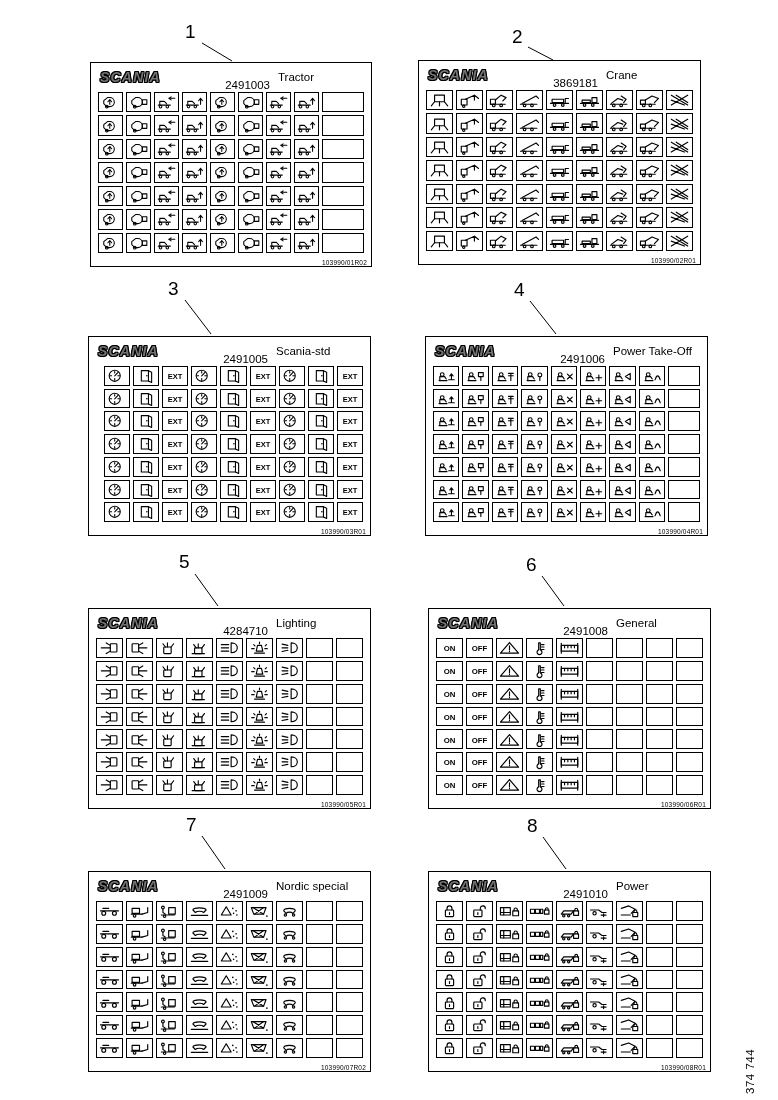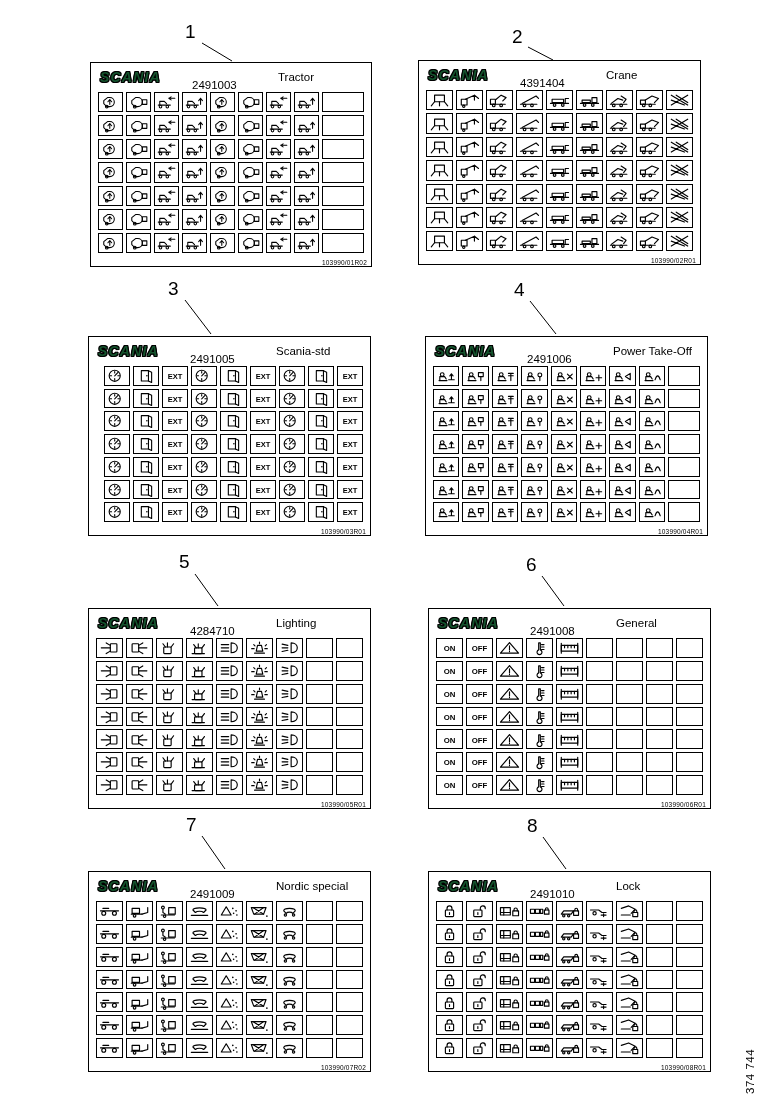--- a/index.html
+++ b/index.html
@@ -8,26 +8,26 @@
     font-family:"Liberation Sans",sans-serif;overflow:hidden;
   }
   .panel{
     position:absolute;border:1.6px solid #000;box-sizing:border-box;background:#fff;
   }
   .panel-header{
     position:absolute;top:3px;left:9px;right:6px;height:22px;
     display:flex;align-items:center;
   }
   .brand{
-    width:92px;font-size:14px;font-weight:800;letter-spacing:1.2px;color:#14532d;
+    width:92px;font-size:14px;font-weight:800;letter-spacing:1.2px;color:#737373;
     text-shadow:-1px -1px 0 #000,1px -1px 0 #000,-1px 1px 0 #000,1px 1px 0 #000,
                 -1px 0 0 #000,1px 0 0 #000,0 -1px 0 #000,0 1px 0 #000;
     font-style:italic;
   }
-  .part-number{width:78px;text-align:left;font-size:11.5px;margin-top:16px;}
+  .part-number{width:78px;text-align:right;font-size:11.5px;margin-top:16px;}
   .panel-name{margin-left:8px;font-size:11.5px;}
   .grid{
     position:absolute;left:7px;right:7px;top:29px;bottom:13px;
     display:grid;grid-auto-rows:1fr;gap:3px;
   }
   .cell{
     border:1.3px solid #000;box-sizing:border-box;
     display:flex;align-items:center;justify-content:center;overflow:hidden;background:#fff;
   }
   .cell svg{width:92%;height:88%;}
@@ -485,21 +485,21 @@
           </svg>
         </div>
         <div class="cell blank"></div>
       </div>
       <div class="sheet-code">103990/01R02</div>
     </div>
     <div class="callout-num" style="left: 185px; top: 22px;">1</div>
     <div class="panel" style="left: 418px; top: 60px; width: 283px; height: 205px;">
       <div class="panel-header">
         <span class="brand">SCANIA</span>
-        <span class="part-number">4391404</span>
+        <span class="part-number">3869181</span>
         <span class="panel-name">Crane</span>
       </div>
       <div class="grid" style="grid-template-columns: repeat(9, 1fr);">
         <div class="cell">
           <svg viewBox="0 0 28 18" xmlns="http://www.w3.org/2000/svg">
             <rect class="s" x="8" y="3" width="12" height="8"></rect>
             <path class="s" d="M8 11l-4 5m16-5l4 5m-10-5v5"></path>
           </svg>
         </div>
         <div class="cell">
@@ -2757,21 +2757,21 @@
         <div class="cell blank"></div>
         <div class="cell blank"></div>
       </div>
       <div class="sheet-code">103990/07R02</div>
     </div>
     <div class="callout-num" style="left: 186px; top: 815px;">7</div>
     <div class="panel" style="left: 428px; top: 871px; width: 283px; height: 201px;">
       <div class="panel-header">
         <span class="brand">SCANIA</span>
         <span class="part-number">2491010</span>
-        <span class="panel-name">Lock</span>
+        <span class="panel-name">Power</span>
       </div>
       <div class="grid" style="grid-template-columns: repeat(9, 1fr);">
         <div class="cell">
           <svg viewBox="0 0 28 18" xmlns="http://www.w3.org/2000/svg">
             <rect class="s" x="9" y="8" width="10" height="8" rx="1"></rect>
             <path class="s" d="M11 8V6a3 3 0 0 1 6 0v2M14 11v2.5"></path>
           </svg>
         </div>
         <div class="cell">
           <svg viewBox="0 0 28 18" xmlns="http://www.w3.org/2000/svg">

